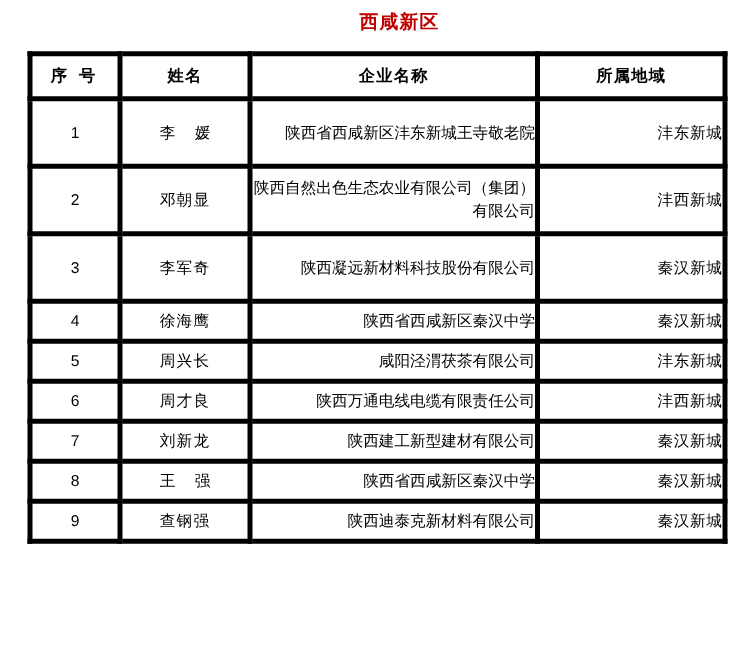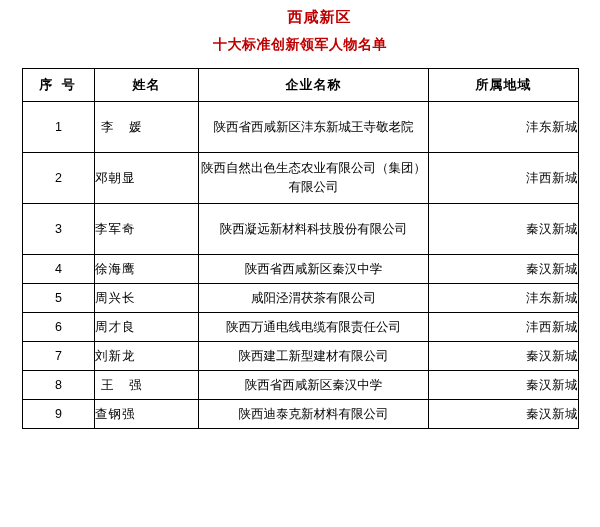--- a/index.html
+++ b/index.html
@@ -41,21 +41,21 @@
   .table-wrap {
     margin: 14px auto 0 auto;
     width: 556px;
   }
   table.roster {
     border-collapse: collapse;
     width: 100%;
     table-layout: fixed;
   }
   table.roster td, table.roster th {
-    border: 1px solid #000000;
+    border: 4px solid #000000;
     padding: 0;
     vertical-align: middle;
   }
   thead th {
     font-size: 13px;
     font-weight: bold;
     height: 32px;
     text-align: center;
     letter-spacing: 3px;
   }
@@ -68,46 +68,46 @@
   col.c-region { width: 150px; }
 
   tbody td {
     font-size: 12.5px;
     height: 28px;
   }
   td.idx {
     text-align: center;
   }
   td.name {
+    text-align: center;
     letter-spacing: 1px;
   }
   td.name.spaced {
     letter-spacing: 6px;
     text-indent: 6px;
   }
   td.company {
-    text-align: center;
+    text-align: right;
     padding: 3px 6px 3px 7px;
     line-height: 19px;
   }
   td.region {
     text-align: right;
     letter-spacing: 0.5px;
   }
   tr.tall td {
     height: 50px;
   }
 </style>
 </head>
 <body>
 
 <div class="page">
 
   <div class="title-main">西咸新区</div>
-  <div class="title-sub">十大标准创新领军人物名单</div>
 
   <div class="table-wrap">
     <table class="roster">
       <colgroup>
         <col class="c-idx">
         <col class="c-name">
         <col class="c-company">
         <col class="c-region">
       </colgroup>
       <thead>

